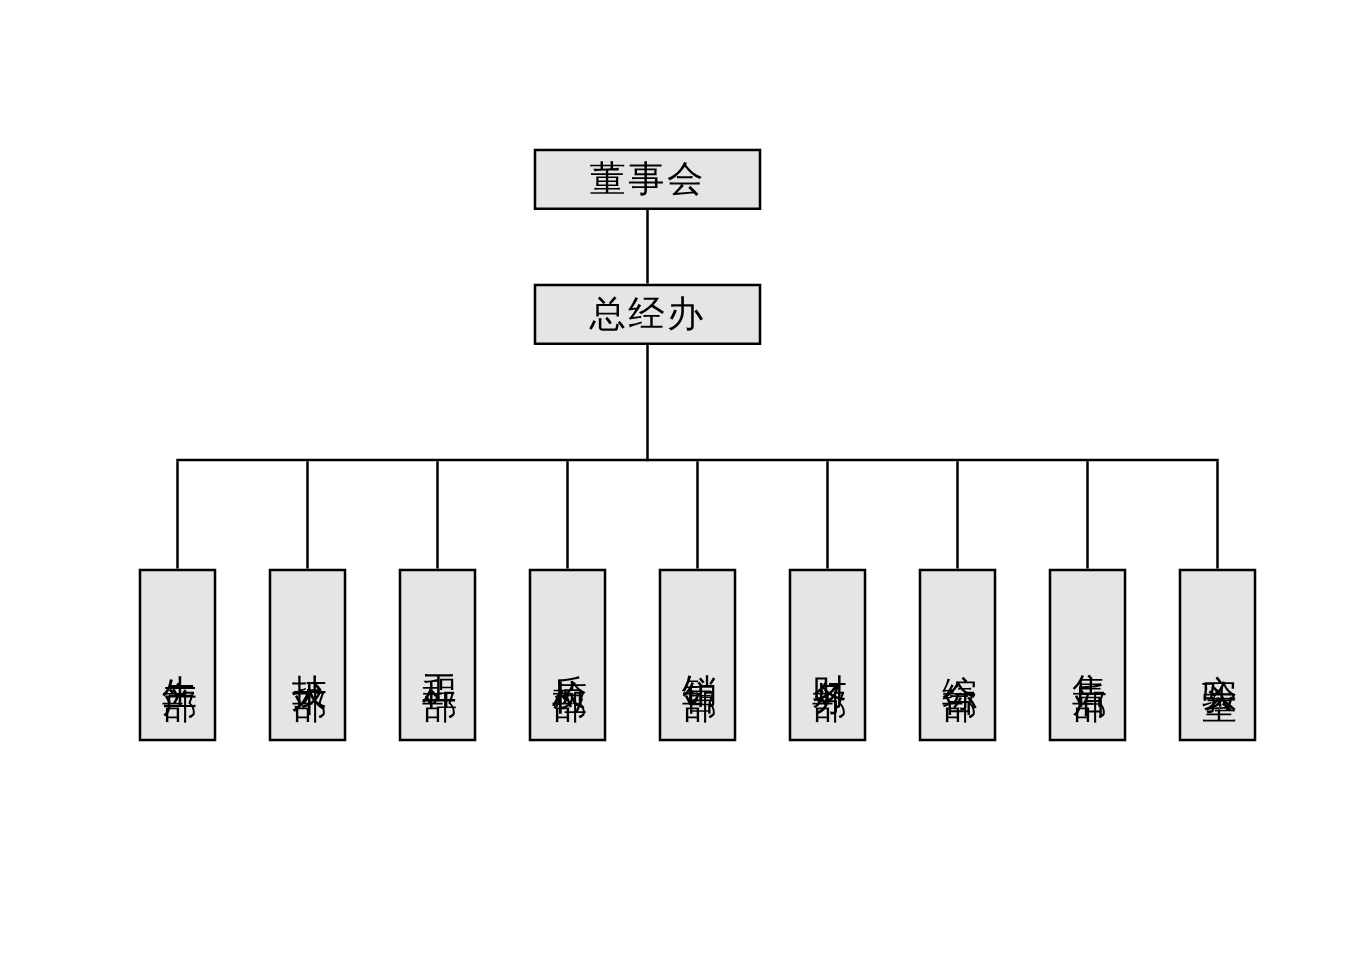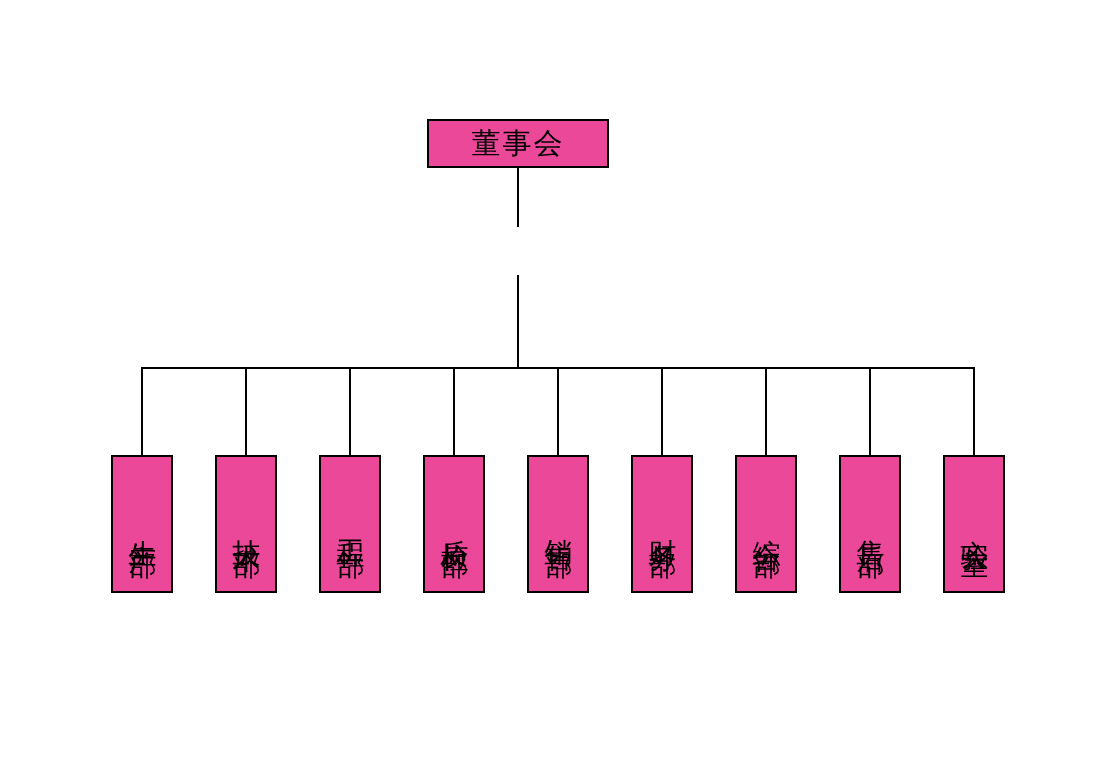--- a/index.html
+++ b/index.html
@@ -12,21 +12,21 @@
     position: relative;
     width: 1096px;
     height: 783px;
     background: #ffffff;
     overflow: hidden;
   }
   .node-box {
     position: absolute;
     box-sizing: border-box;
     border: 2px solid #000000;
-    background: #ec4899;
+    background: #e5e5e5;
     display: flex;
     align-items: center;
     justify-content: center;
     color: #000000;
   }
   .top-box {
     left: 427px;
     width: 182px;
     height: 49px;
     font-size: 29px;
@@ -75,20 +75,23 @@
 <body>
 
 <div class="canvas">
 
   <div id="root-box" class="node-box top-box">
     <span>董事会</span>
   </div>
 
   <div id="conn-root-middle" class="vline"></div>
 
+  <div id="middle-box" class="node-box top-box">
+    <span>总经办</span>
+  </div>
 
   <div id="conn-middle-bus" class="vline"></div>
 
   <div id="bus-line" class="hline"></div>
 
   <div class="vline drop drop-0"></div>
   <div class="vline drop drop-1"></div>
   <div class="vline drop drop-2"></div>
   <div class="vline drop drop-3"></div>
   <div class="vline drop drop-4"></div>

